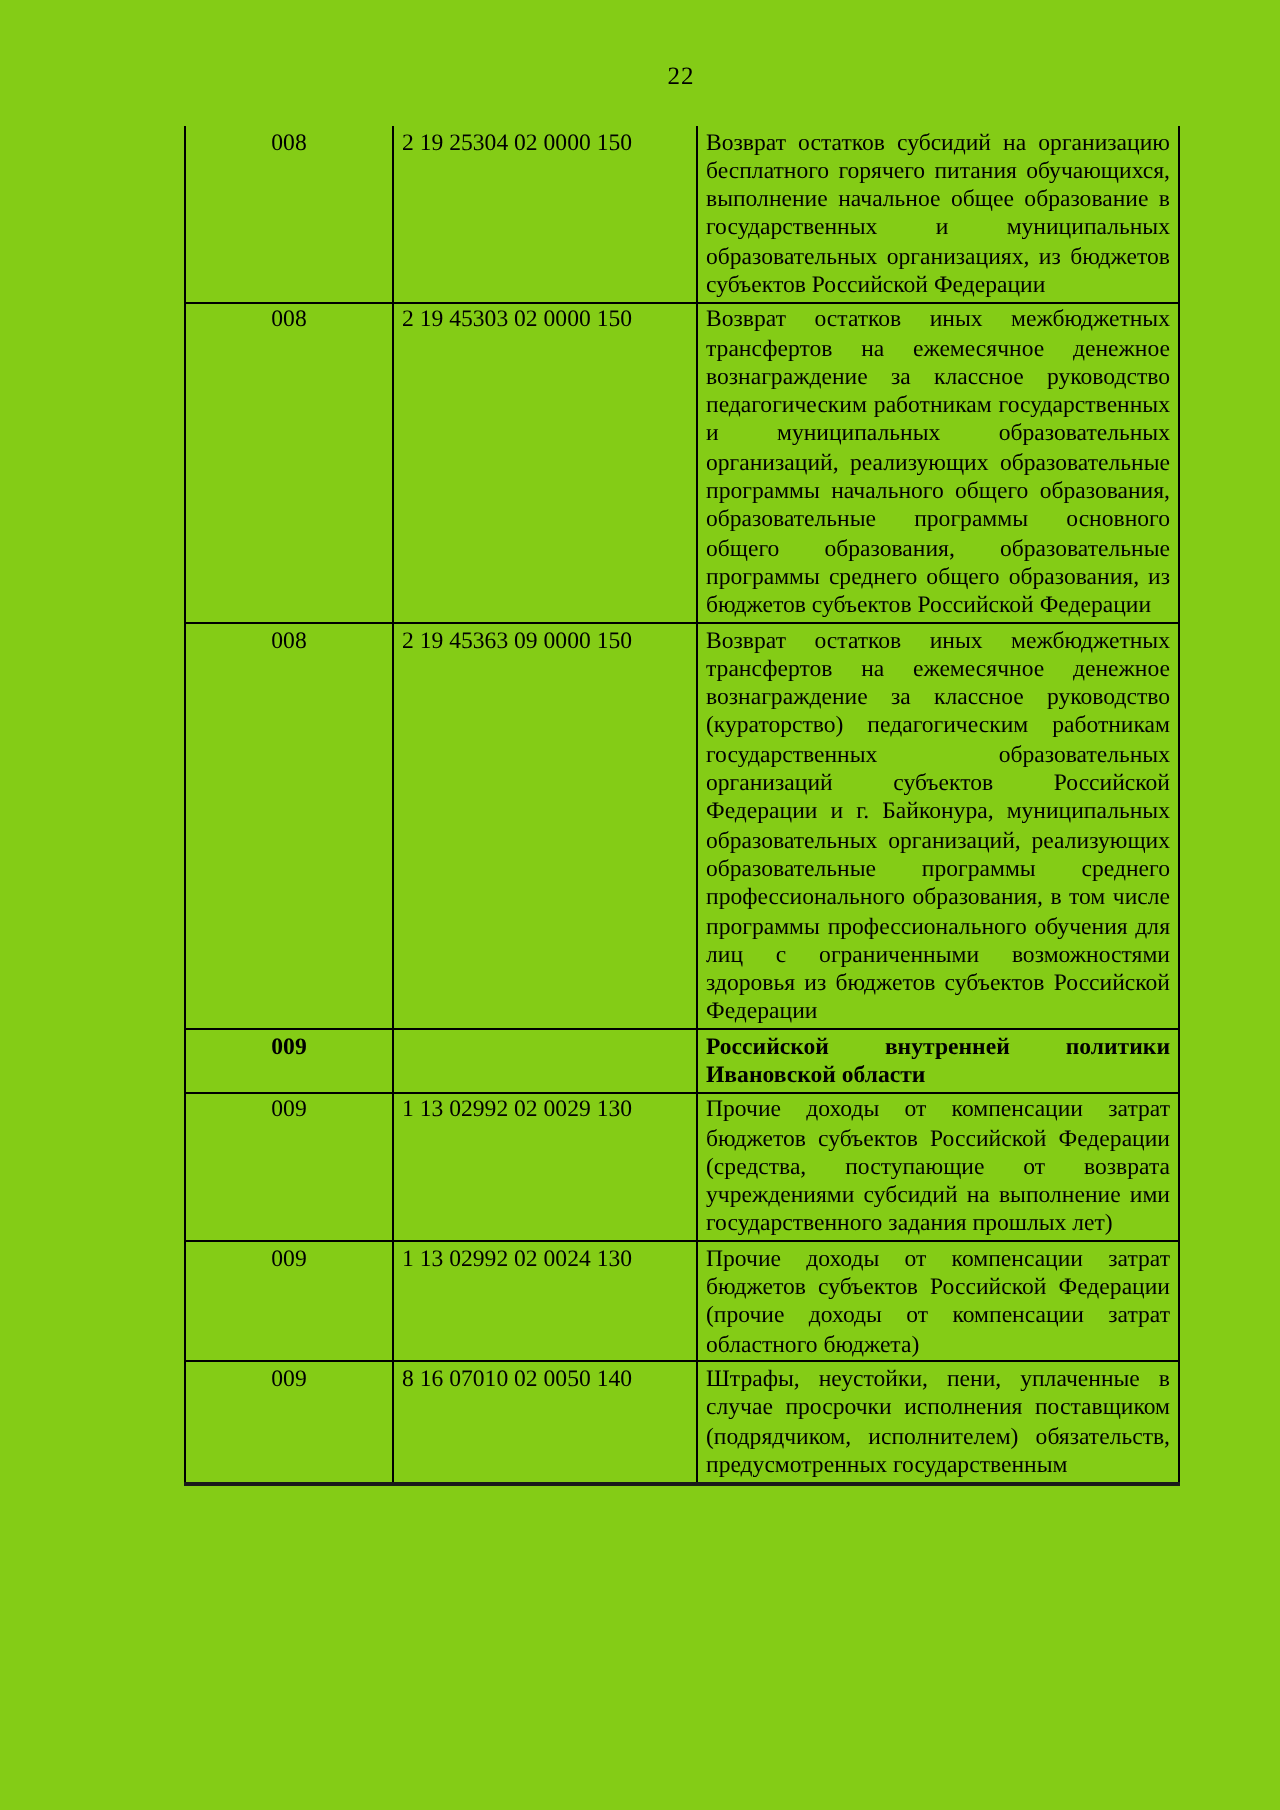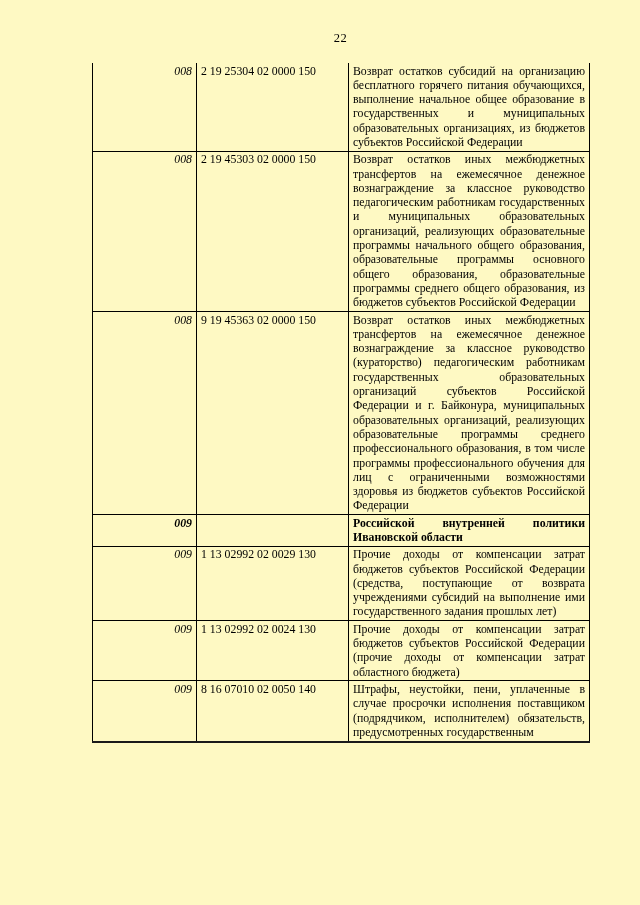--- a/index.html
+++ b/index.html
@@ -8,21 +8,21 @@
     position: relative;
     width: 640px;
     height: 905px;
     overflow: hidden;
     font-family: "Liberation Serif", "DejaVu Serif", serif;
     color: #000000;
   }
   .page {
     position: absolute;
     inset: 0;
-    background: #fef9c3;
+    background: #84cc16;
     padding-left: 32px;
   }
   .page-number {
     position: absolute;
     top: 31px;
     left: 92px;
     width: 497px;
     text-align: center;
     font-size: 12.5px;
     letter-spacing: 0.5px;
@@ -43,21 +43,21 @@
     padding: 0.5px 4px 1.5px 4px;
     overflow: hidden;
   }
   
   table.budget-table tr:first-child td { border-top: none; }
   
   table.budget-table tr:last-child td {
     border-bottom: 2px solid #1a1a1a;
     box-shadow: 0 2px 0 rgba(140,140,140,0.45);
   }
-  td.col-code { text-align: right; font-style: italic; }
+  td.col-code { text-align: center; }
   td.col-kbk  { padding-left: 7px; white-space: nowrap; }
   td.col-desc { text-align: justify; padding-left: 5px; padding-right: 3px; }
   tr.bold td  { font-weight: bold; }
 </style>
 </head>
 <body>
 
 <div class="page">
 
   <div class="page-number">22</div>
@@ -74,21 +74,21 @@
     <td class="col-kbk">2 19 25304 02 0000 150</td>
     <td class="col-desc">Возврат остатков субсидий на организацию бесплатного горячего питания обучающихся, выполнение начальное общее образование в государственных и муниципальных образовательных организациях, из бюджетов субъектов Российской Федерации</td>
   </tr>
         <tr>
     <td class="col-code">008</td>
     <td class="col-kbk">2 19 45303 02 0000 150</td>
     <td class="col-desc">Возврат остатков иных межбюджетных трансфертов на ежемесячное денежное вознаграждение за классное руководство педагогическим работникам государственных и муниципальных образовательных организаций, реализующих образовательные программы начального общего образования, образовательные программы основного общего образования, образовательные программы среднего общего образования, из бюджетов субъектов Российской Федерации</td>
   </tr>
         <tr>
     <td class="col-code">008</td>
-    <td class="col-kbk">9 19 45363 02 0000 150</td>
+    <td class="col-kbk">2 19 45363 09 0000 150</td>
     <td class="col-desc">Возврат остатков иных межбюджетных трансфертов на ежемесячное денежное вознаграждение за классное руководство (кураторство) педагогическим работникам государственных образовательных организаций субъектов Российской Федерации и г. Байконура, муниципальных образовательных организаций, реализующих образовательные программы среднего профессионального образования, в том числе программы профессионального обучения для лиц с ограниченными возможностями здоровья из бюджетов субъектов Российской Федерации</td>
   </tr>
         <tr class="bold">
     <td class="col-code">009</td>
     <td class="col-kbk"></td>
     <td class="col-desc">Российской внутренней политики Ивановской области</td>
   </tr>
         <tr>
     <td class="col-code">009</td>
     <td class="col-kbk">1 13 02992 02 0029 130</td>

